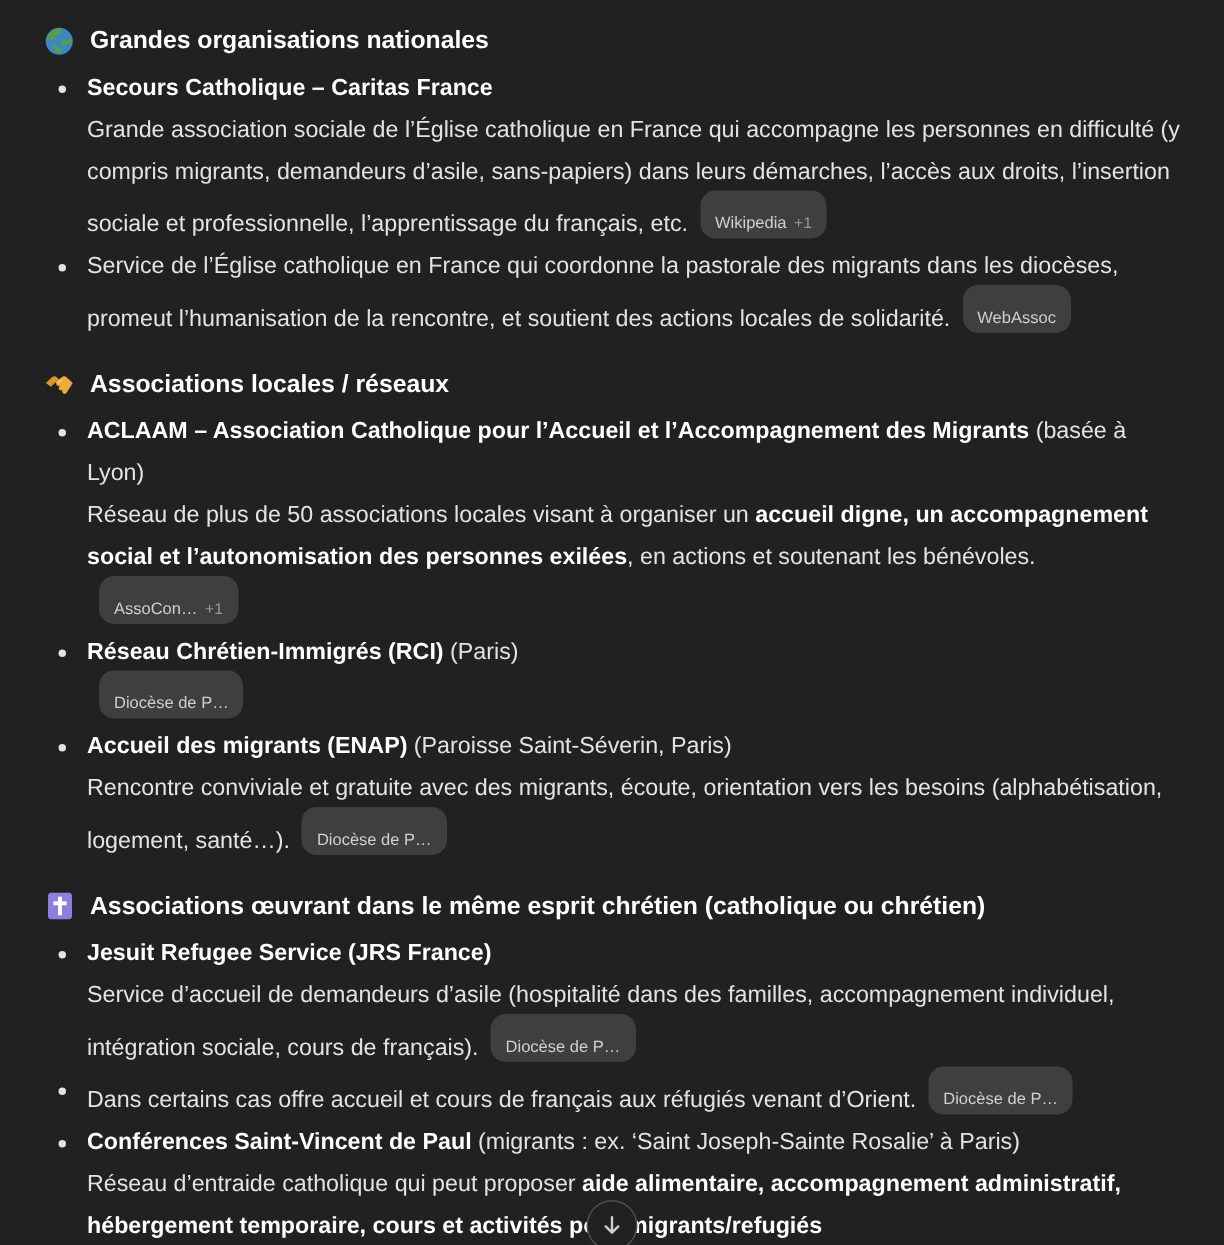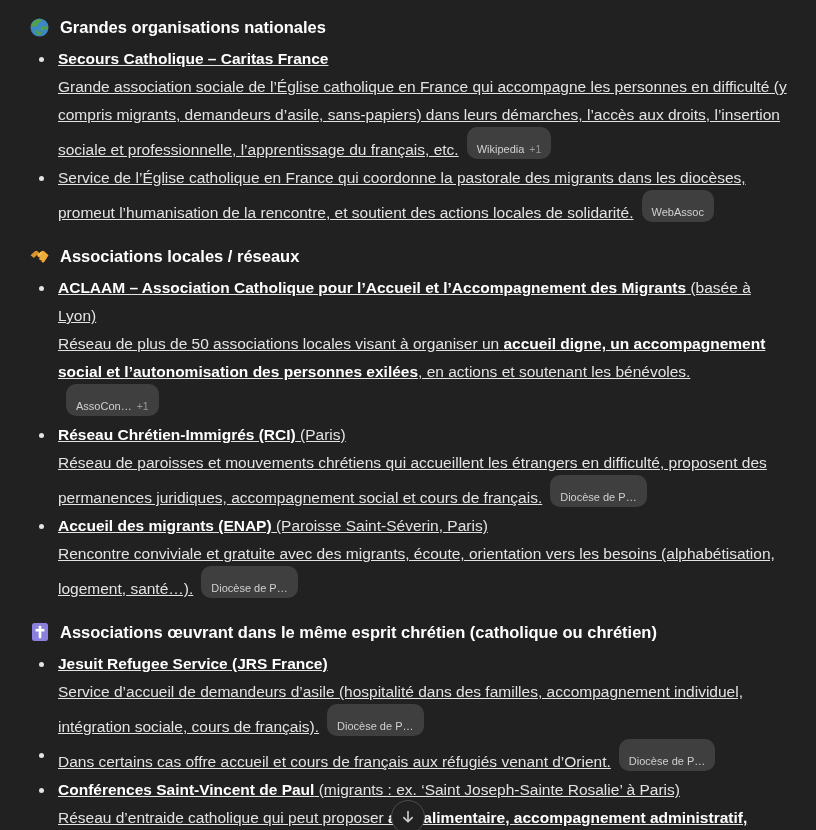--- a/index.html
+++ b/index.html
@@ -14,21 +14,21 @@
   }
   .content { padding: 13px 28px 0 30px; }
   .section { margin-top: 15px; }
   .section:first-child { margin-top: 0; }
   .section-header {
     display: flex; align-items: center; gap: 11px;
     line-height: 28px; margin-bottom: 4px;
   }
   .hdr-icon { display: inline-flex; width: 19px; height: 19px; align-items: center; justify-content: center; flex: 0 0 auto; }
   .hdr-title { font-weight: 700; font-size: 16.5px; color: var(--bold, #ffffff); }
-  ul.org-list { margin: 0; padding: 0; list-style: none; text-decoration: underline; }
+  ul.org-list { margin: 0; padding: 0; list-style: none; }
   li.org-item { position: relative; padding-left: 28px; line-height: 28px; }
   .bullet {
     position: absolute; left: 9px; top: 12px;
     width: 5px; height: 5px; border-radius: 50%;
     background: var(--text, #e3e3e3);
   }
   .seg-b { font-weight: 700; color: var(--bold, #ffffff); }
   .seg-n { font-weight: 400; color: var(--text, #e3e3e3); }
   .org-title { line-height: 28px; }
   .org-desc { line-height: 28px; }
@@ -105,21 +105,21 @@
           <span class="bullet"></span>
           <div class="org-title"><span class="seg-b">ACLAAM – Association Catholique pour l’Accueil et l’Accompagnement des Migrants</span><span class="seg-n"> (basée à Lyon)</span></div>
           <div class="org-desc"><span class="seg-n">Réseau de plus de 50 associations locales visant à organiser un </span><span class="seg-b">accueil digne, un accompagnement social et l’autonomisation des personnes exilées</span><span class="seg-n">, en actions et soutenant les bénévoles.</span><span class="badge">
               <span class="badge-label">AssoCon…</span>
               <span class="extra">+1</span>
             </span></div>
         </li>
         <li class="org-item">
           <span class="bullet"></span>
           <div class="org-title"><span class="seg-b">Réseau Chrétien-Immigrés (RCI)</span><span class="seg-n"> (Paris)</span></div>
-          <div class="org-desc"><span class="seg-n">Réseau de paroisses et mouvements chrétiens qui accueillent les étrangers en difficulté, proposent des permanences juridiques, accompagnement social et cours de français.</span><span class="badge">
+          <div class="org-desc"><span class="badge">
               <span class="badge-label">Diocèse de P…</span>
             </span></div>
         </li>
         <li class="org-item">
           <span class="bullet"></span>
           <div class="org-title"><span class="seg-b">Accueil des migrants (ENAP)</span><span class="seg-n"> (Paroisse Saint-Séverin, Paris)</span></div>
           <div class="org-desc"><span class="seg-n">Rencontre conviviale et gratuite avec des migrants, écoute, orientation vers les besoins (alphabétisation, logement, santé…).</span><span class="badge">
               <span class="badge-label">Diocèse de P…</span>
             </span></div>
         </li>

